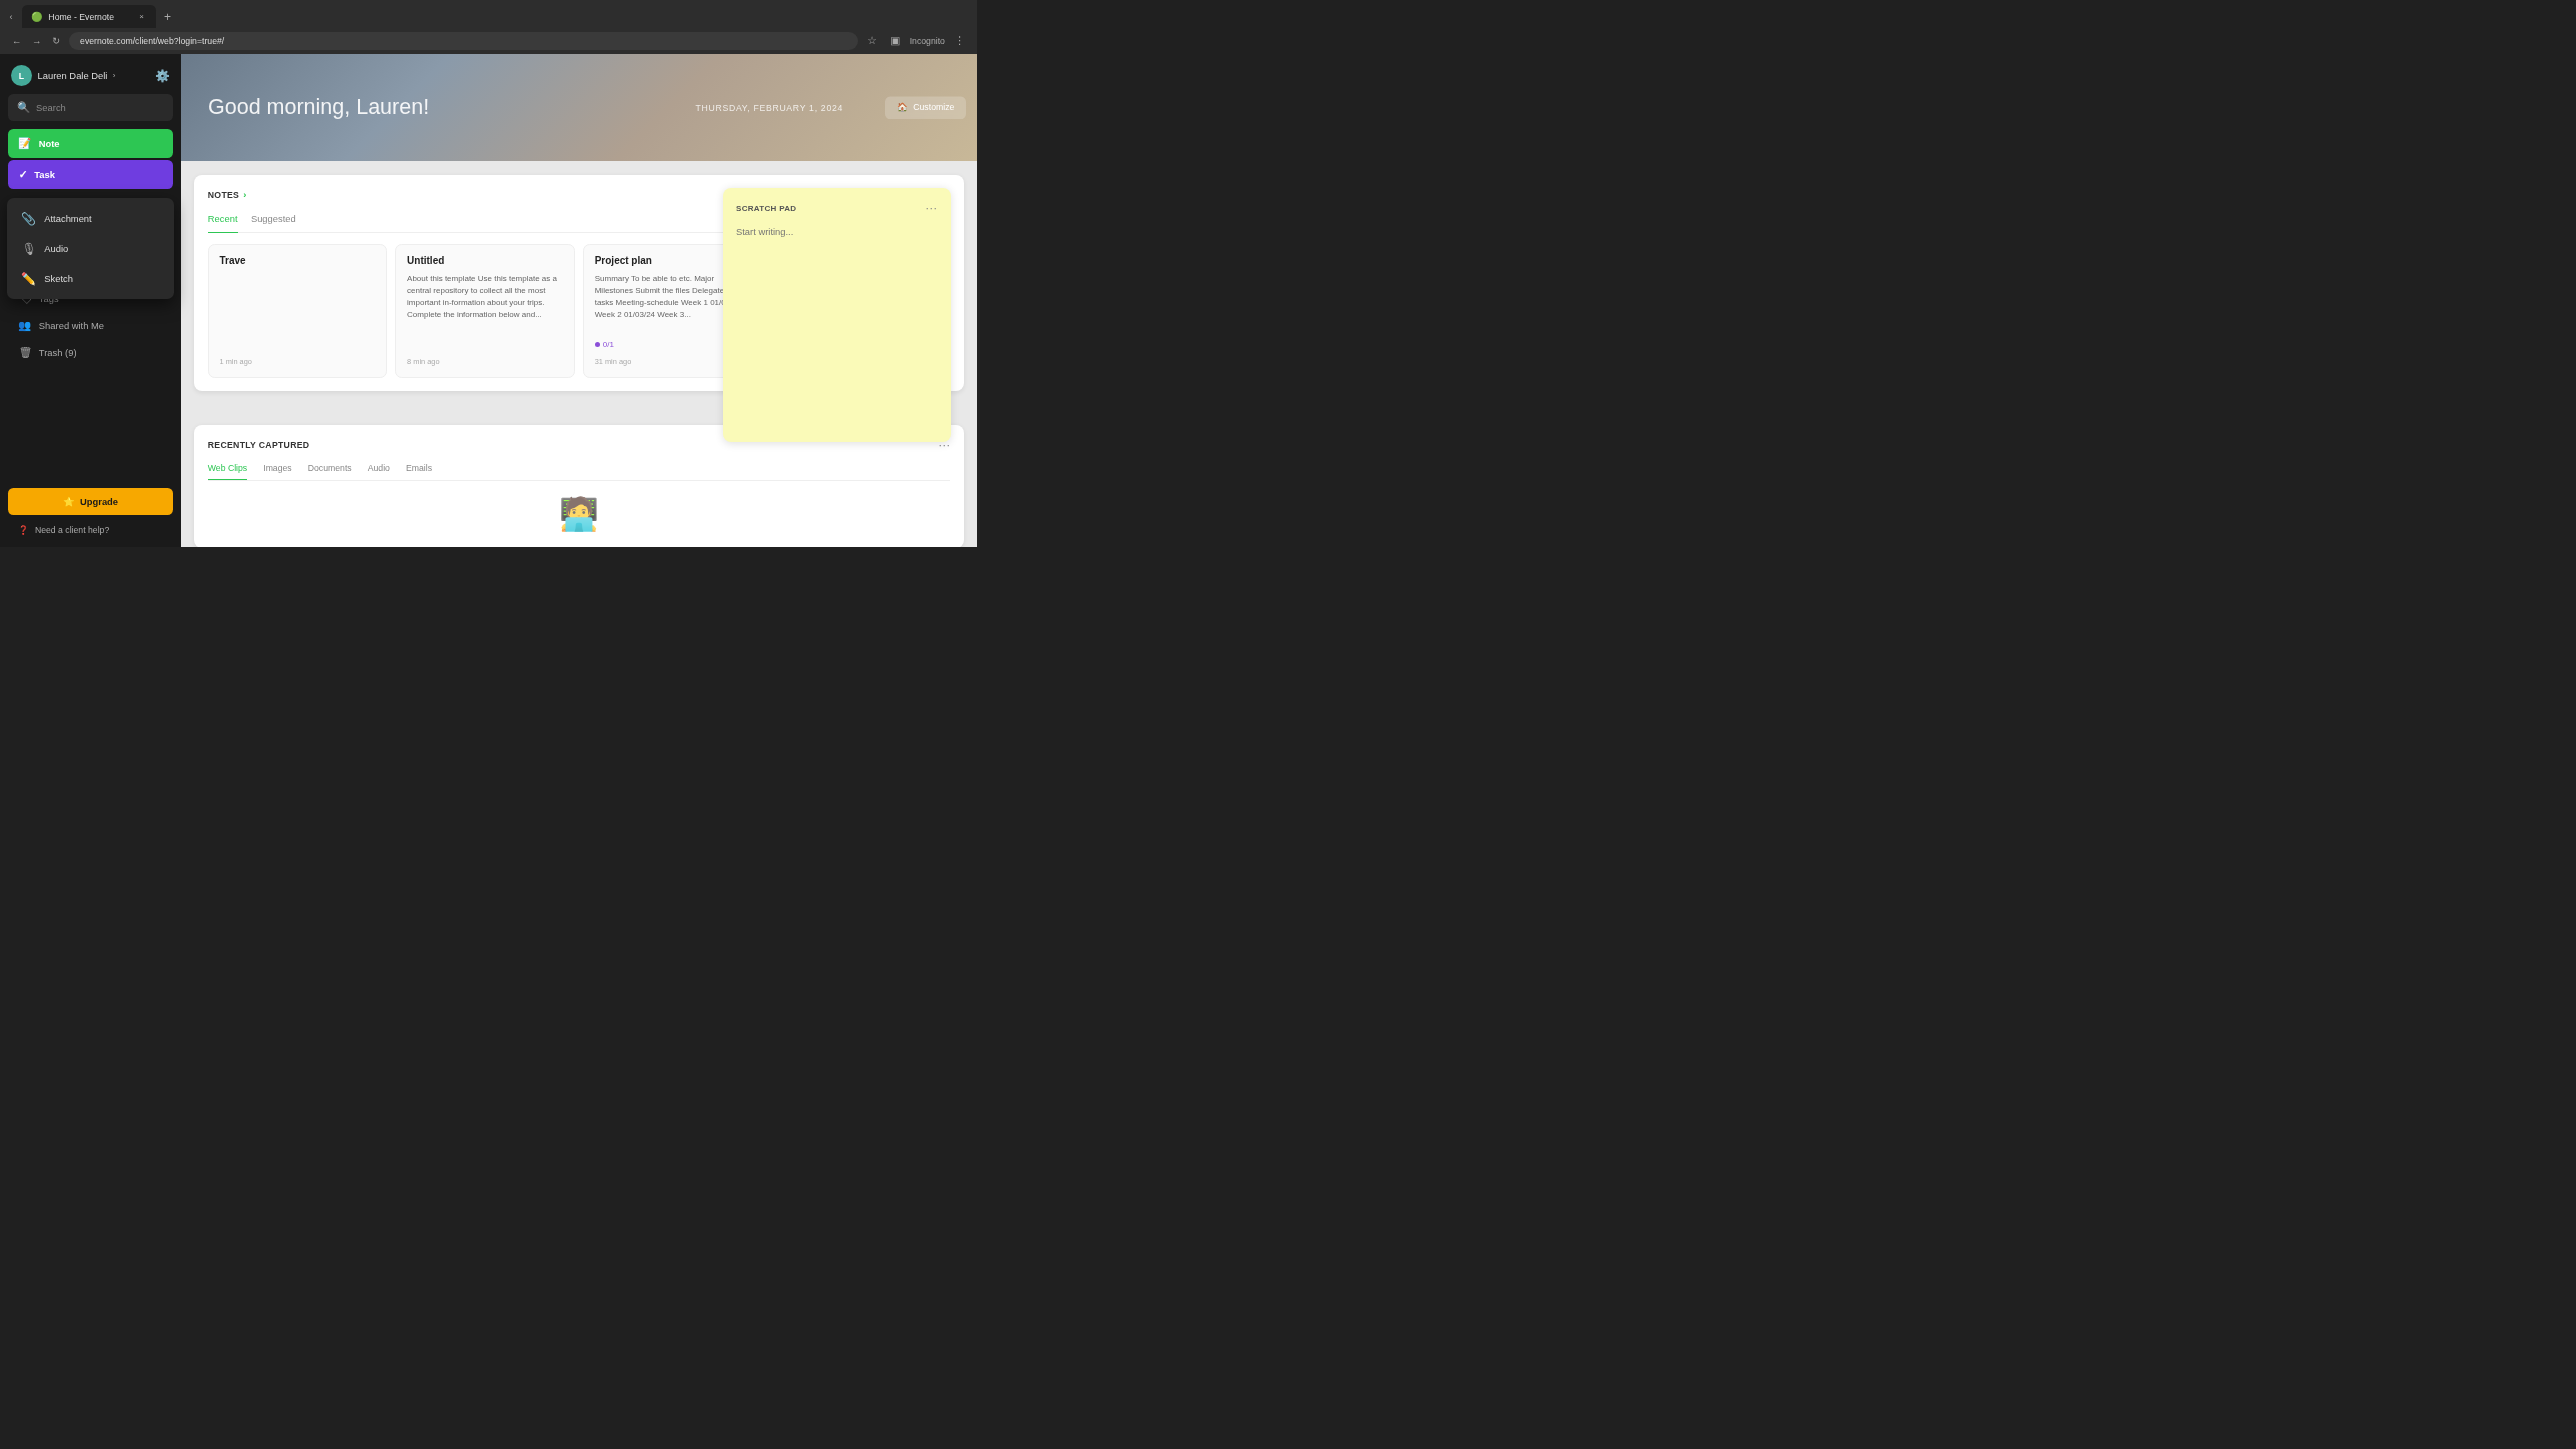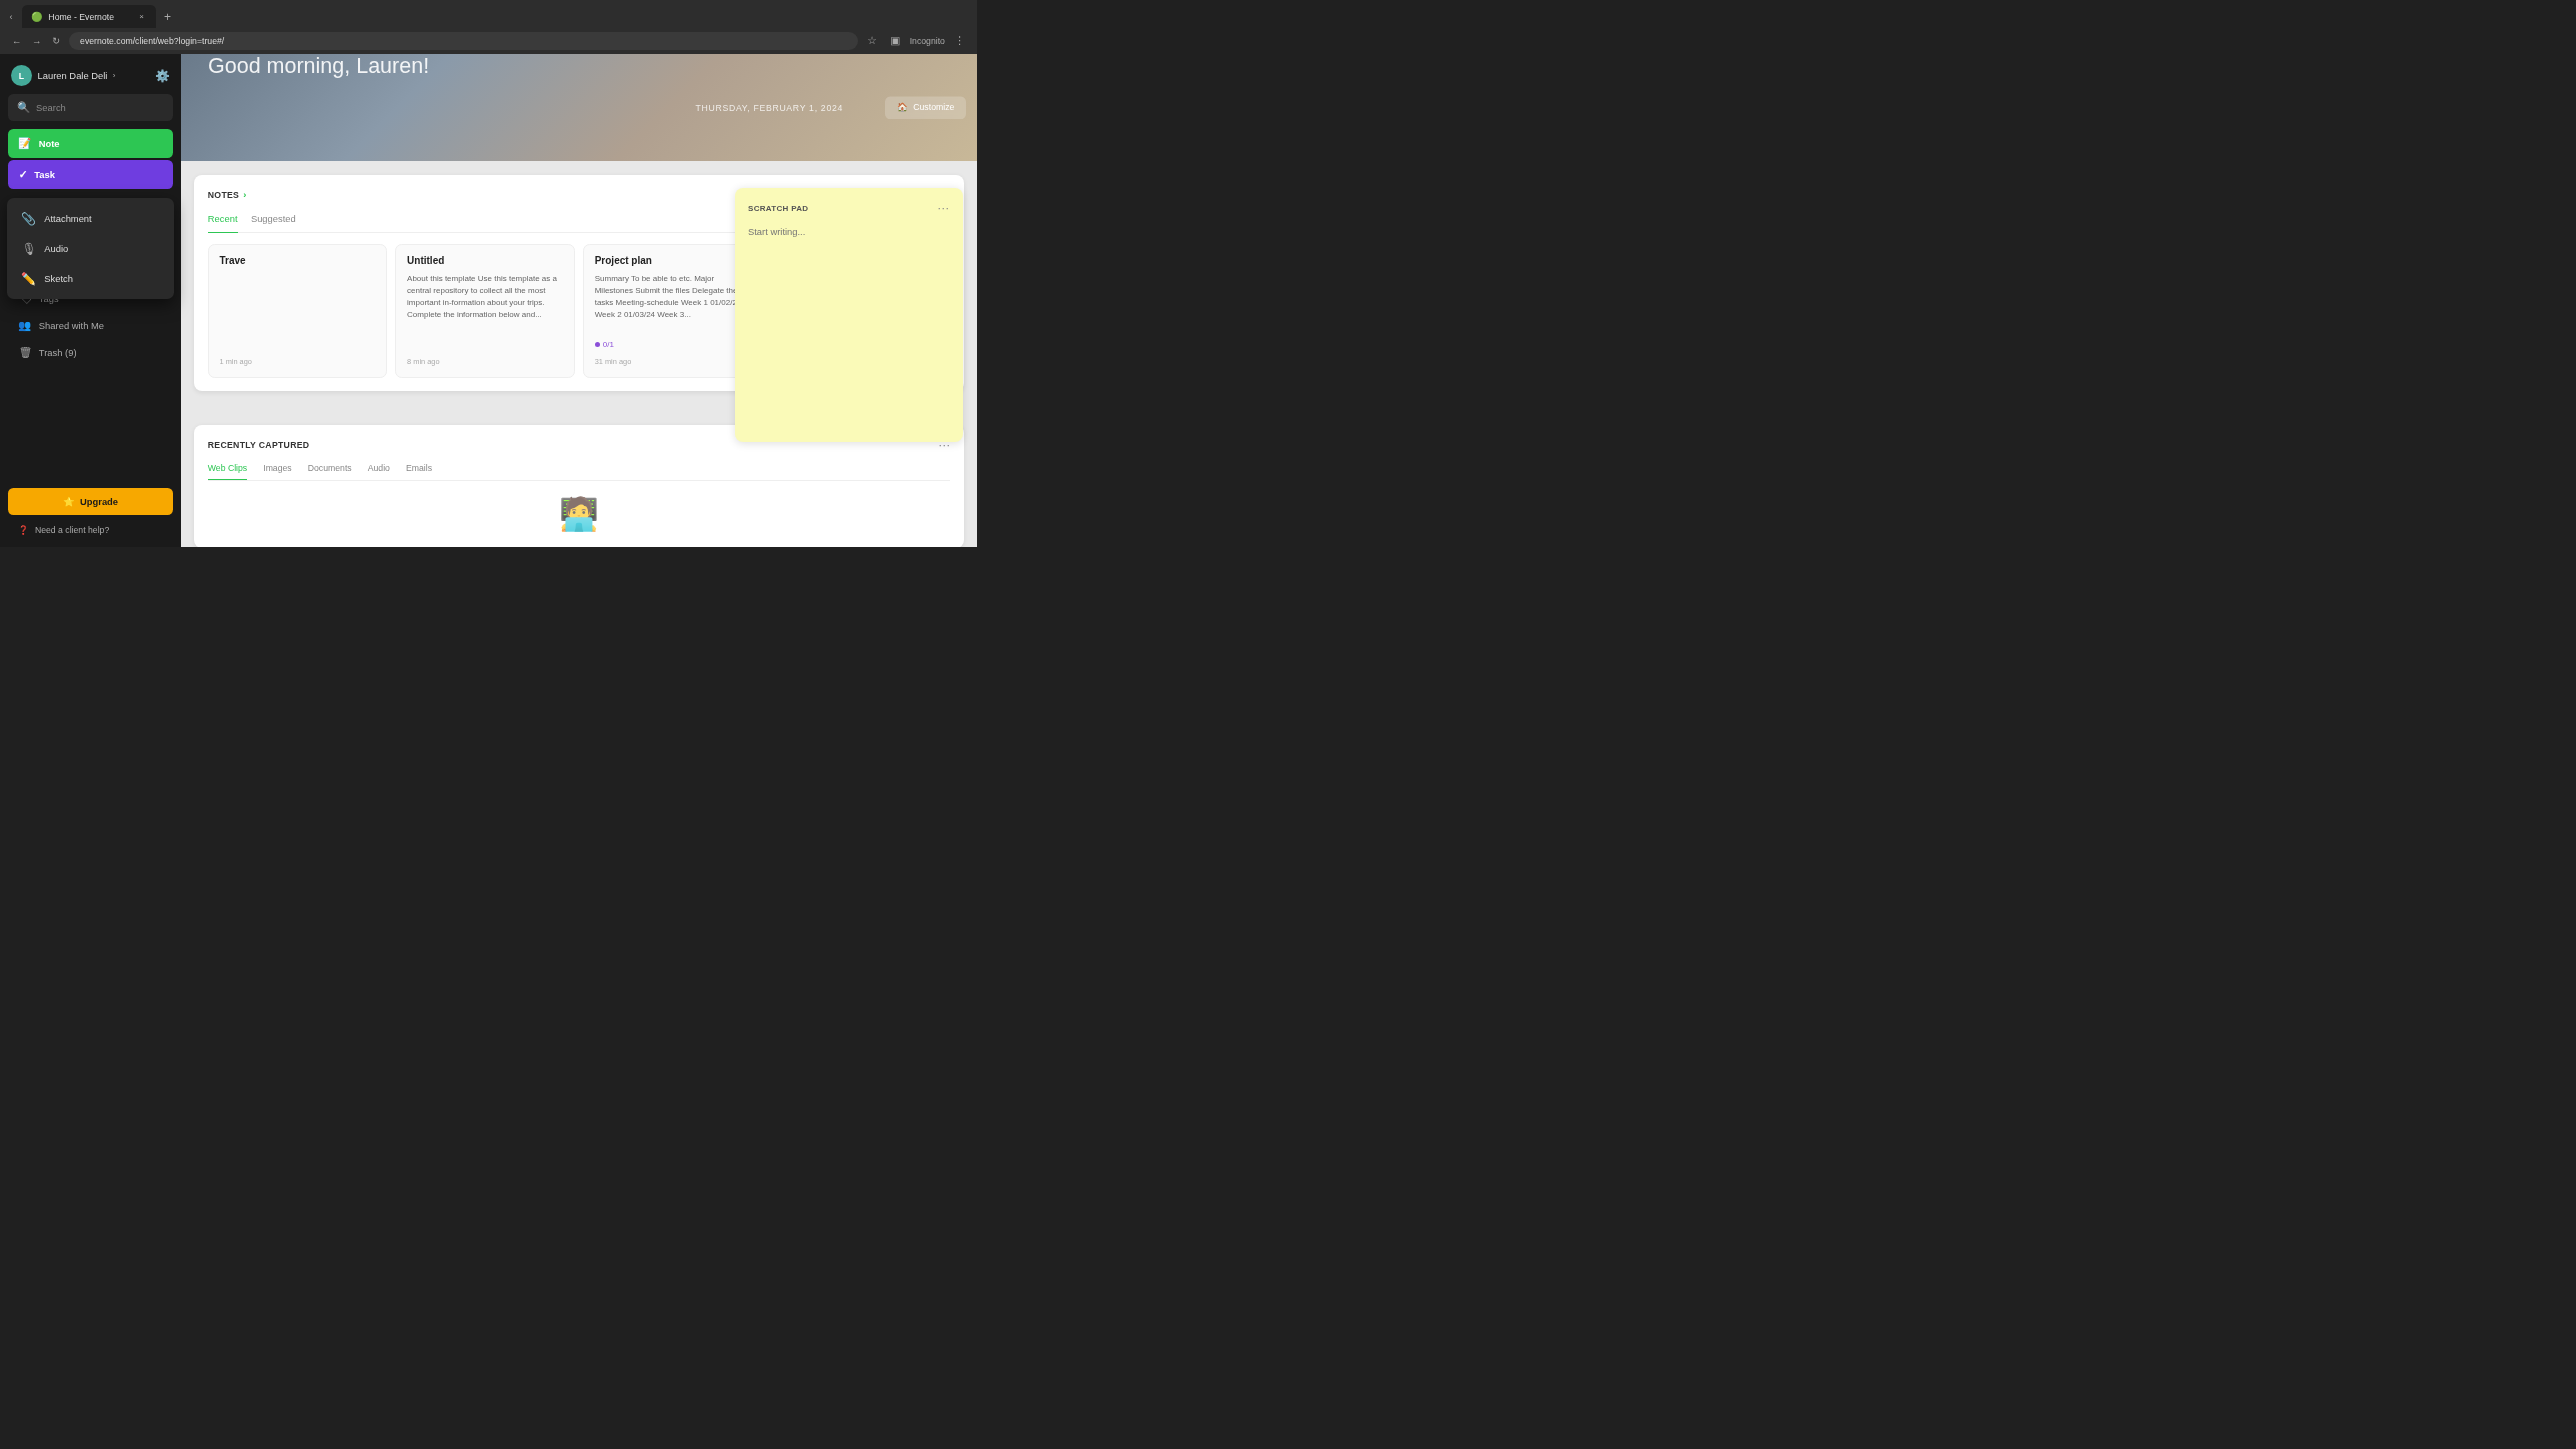--- a/index.html
+++ b/index.html
@@ -51,21 +51,21 @@
     
     .sidebar-nav { flex: 1; overflow-y: auto; padding: 2.7px 0; }
     .sidebar-item { display: flex; align-items: center; gap: 6.7px; padding: 6.7px 13.4px; cursor: pointer; color: #aaa; font-size: 9.4px; border-radius: 4px; margin: 0.7px 5.4px; }
     .sidebar-item-icon { font-size: 10.7px; width: 13.4px; text-align: center; }
     .sidebar-footer { padding: 8px; }
     .upgrade-btn { width: 100%; background: #f7a800; border: none; border-radius: 5.4px; padding: 8px 10.7px; color: #1a1a1a; font-size: 9.4px; font-weight: 700; cursor: pointer; display: flex; align-items: center; justify-content: center; gap: 5.4px; }
     .help-btn { display: flex; align-items: center; gap: 5.4px; padding: 6.7px 10.7px; color: #aaa; font-size: 8.7px; cursor: pointer; margin-top: 4px; }
 
     
     .main-content { flex: 1; overflow: hidden; background: #f0f0f0; position: relative; }
-    .hero-section { height: 107px; background: linear-gradient(135deg, #6a7a8a 0%, #8a9aaa 30%, #b0a090 60%, #c8b898 100%); display: flex; padding: 0 27px; position: relative; }
+    .hero-section { height: 107px; background: linear-gradient(135deg, #6a7a8a 0%, #8a9aaa 30%, #b0a090 60%, #c8b898 100%); display: flex; align-items: center; padding: 0 27px; position: relative; }
     .greeting { font-size: 21.5px; font-weight: 300; color: rgba(255,255,255,0.9); }
     .date-display { position: absolute; right: 134px; top: 50%; transform: translateY(-50%); color: rgba(255,255,255,0.8); font-size: 8.7px; letter-spacing: 0.7px; font-weight: 500; }
     .customize-btn { position: absolute; right: 10.7px; top: 50%; transform: translateY(-50%); background: rgba(255,255,255,0.2); border: none; border-radius: 5.4px; padding: 6.7px 12px; color: white; font-size: 8.7px; cursor: pointer; display: flex; align-items: center; gap: 5.4px; backdrop-filter: blur(2.7px); }
 
     
     .content-area { padding: 13.4px 13.4px 0; overflow-y: auto; height: calc(100% - 107px); background: #e8e8e8; }
 
     
     .notes-card { background: white; border-radius: 8px; padding: 13.4px; margin-bottom: 23px; box-shadow: 0 1.3px 5.4px rgba(0,0,0,0.08); }
     .card-header { display: flex; align-items: center; justify-content: space-between; margin-bottom: 10.7px; }
@@ -83,21 +83,21 @@
     .notes-grid { display: grid; grid-template-columns: repeat(4, 1fr); gap: 8px; }
     .note-card { background: #fafafa; border: 0.7px solid #eee; border-radius: 6.7px; padding: 10.7px; cursor: pointer; min-height: 134px; display: flex; flex-direction: column; justify-content: space-between; }
     .note-title { font-size: 10px; font-weight: 600; color: #222; margin-bottom: 6.7px; }
     .note-preview { font-size: 8px; color: #666; line-height: 1.5; flex: 1; }
     .note-footer { margin-top: 8px; font-size: 7.4px; color: #aaa; }
     .note-task-badge { display: flex; align-items: center; gap: 2.7px; font-size: 8px; color: #8b4fd8; margin-bottom: 5.4px; }
     .note-task-dot { width: 5.4px; height: 5.4px; border-radius: 50%; background: #8b4fd8; }
     .note-mention { font-size: 8px; color: #666; margin-bottom: 2.7px; }
 
     
-    .scratch-pad { position: absolute; right: 1px; top: 13.4px; width: 228px; background: #fafab8; border-radius: 8px; padding: 13.4px; box-shadow: 0 1.3px 8px rgba(0,0,0,0.12); }
+    .scratch-pad { position: absolute; right: 13px; top: 13.4px; width: 228px; background: #fafab8; border-radius: 8px; padding: 13.4px; box-shadow: 0 1.3px 8px rgba(0,0,0,0.12); }
     .scratch-pad-header { display: flex; justify-content: space-between; align-items: center; margin-bottom: 10.7px; }
     .scratch-pad-title { font-size: 8px; font-weight: 700; color: #555; letter-spacing: 0.3px; }
     .scratch-pad-menu { background: none; border: none; color: #888; cursor: pointer; font-size: 12px; }
     .scratch-pad-input { background: none; border: none; outline: none; color: #999; font-size: 9.4px; width: 100%; resize: none; font-family: inherit; min-height: 201px; }
 
     
     .recently-card { background: white; border-radius: 8px; padding: 13.4px; box-shadow: 0 1.3px 5.4px rgba(0,0,0,0.08); }
     .recently-tabs { display: flex; gap: 16px; margin-top: 8px; border-bottom: 0.7px solid #eee; }
     .recently-tab { padding: 0 0 6.7px; font-size: 8.7px; color: #888; cursor: pointer; border-bottom: 1.3px solid transparent; margin-bottom: -0.7px; }
     .recently-tab.active { color: #2dc653; border-bottom-color: #2dc653; font-weight: 500; }

